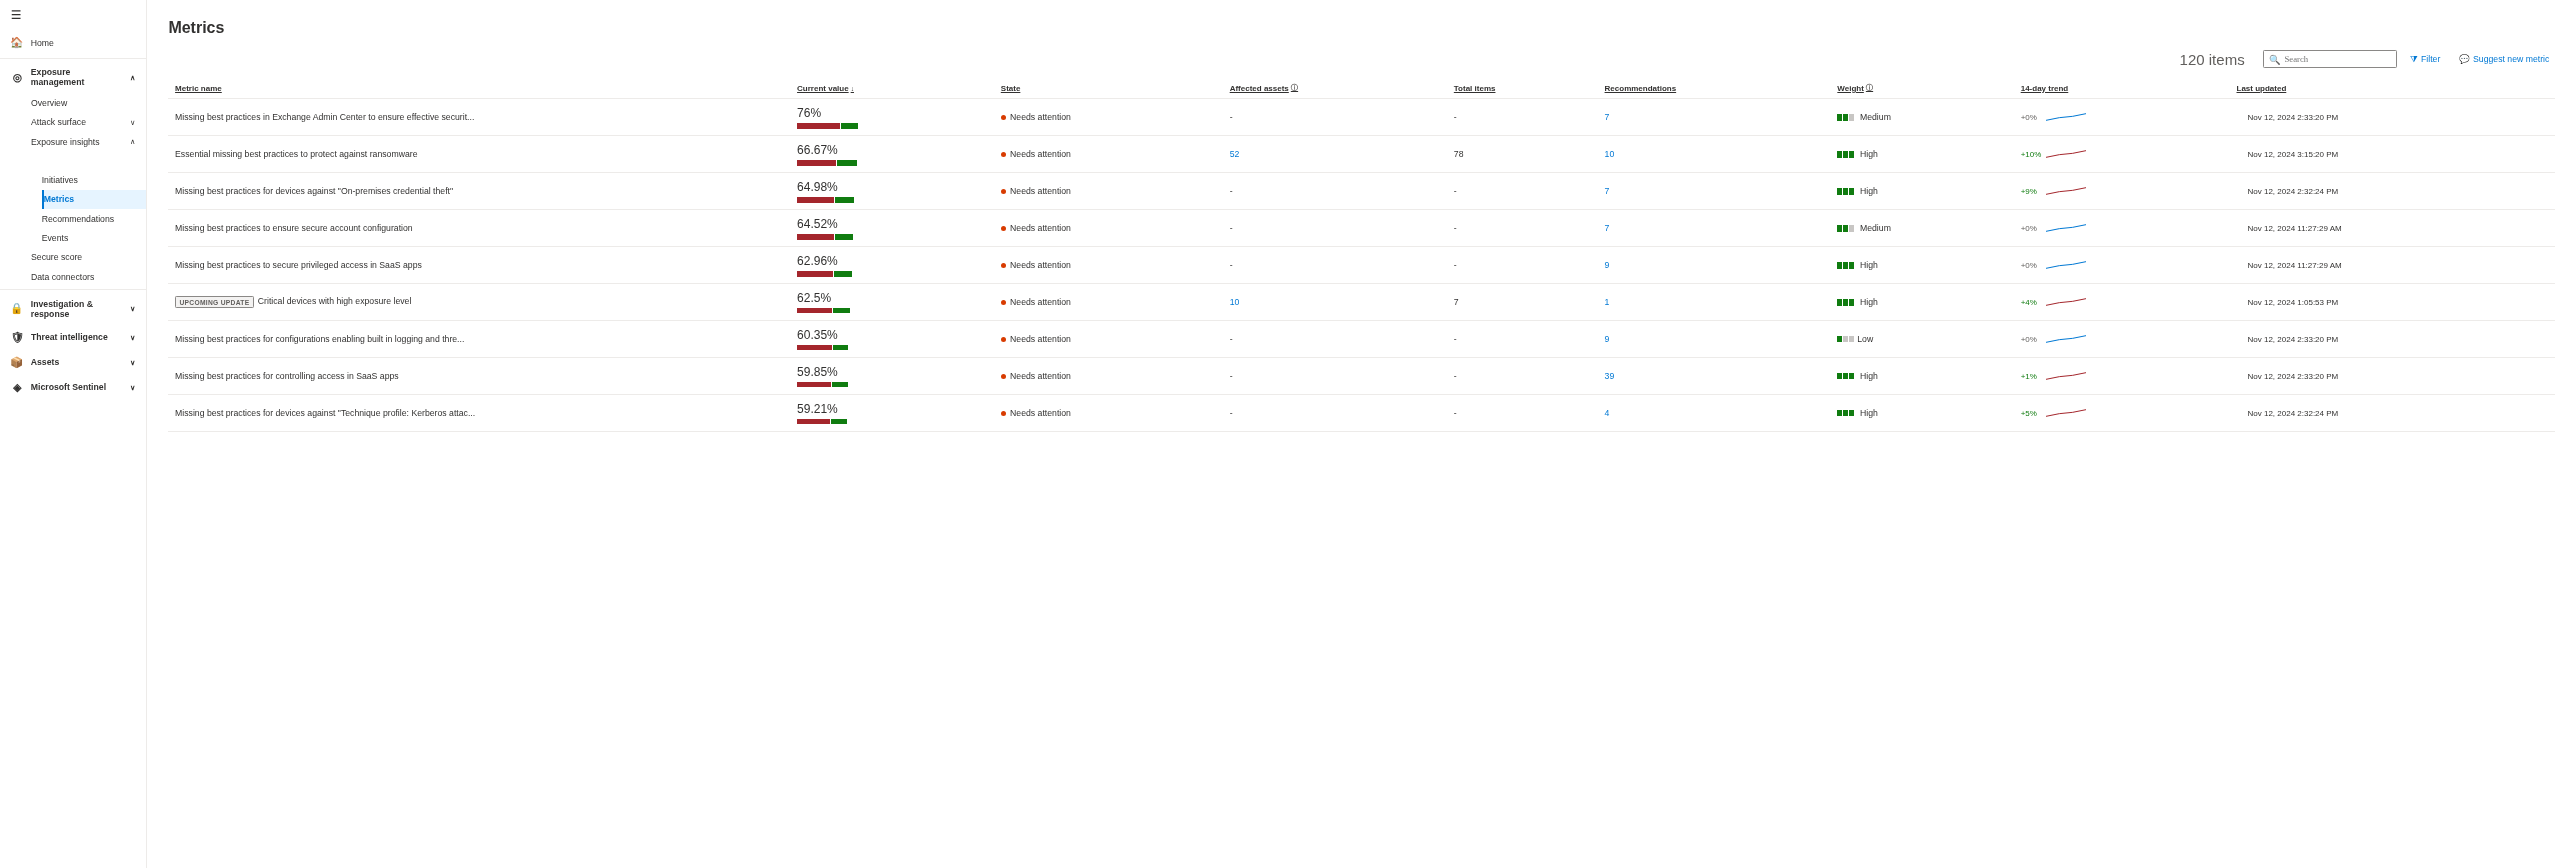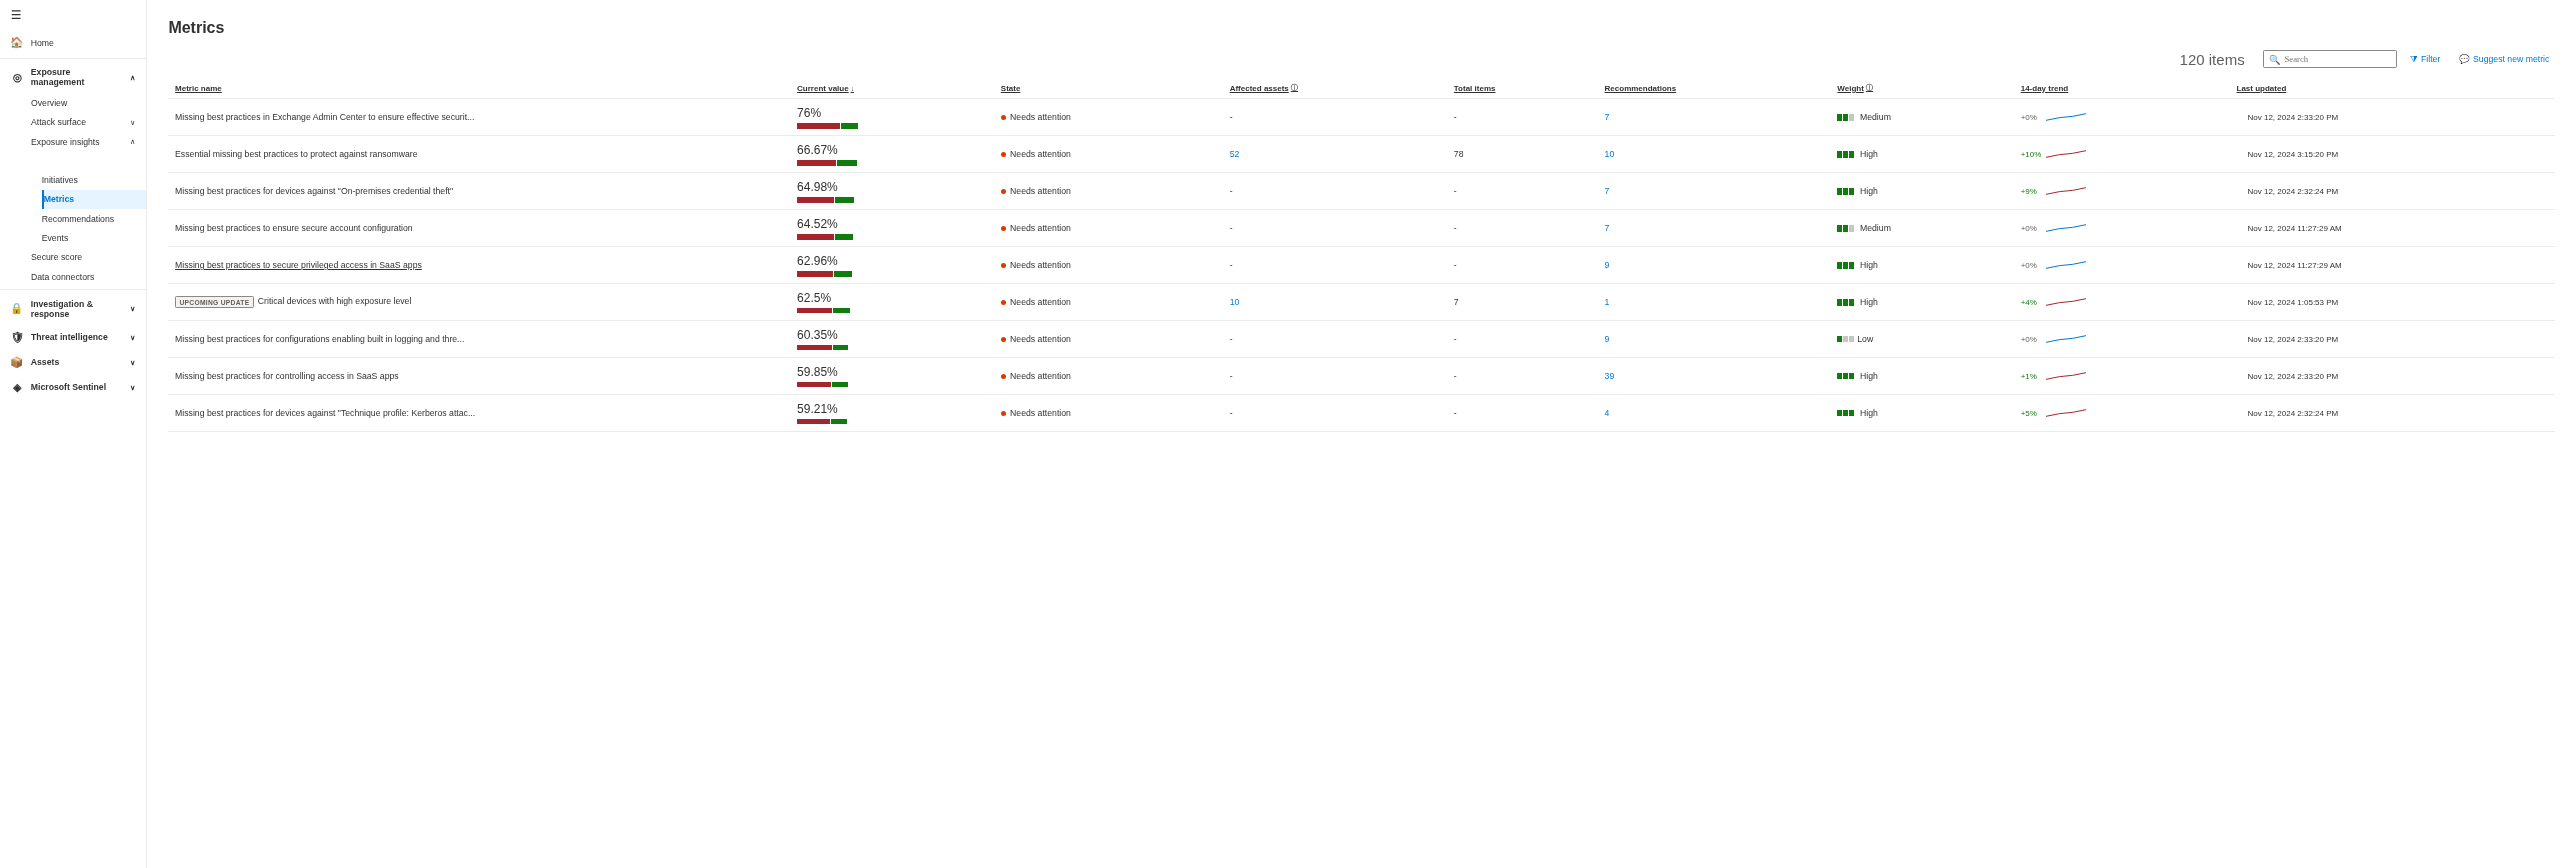--- a/index.html
+++ b/index.html
@@ -452,21 +452,21 @@
             <div class="trend-cell">
     <span class="trend-value" style="color:#605e5c;">+0%</span>
     <div class="trend-line-wrap"><svg width="40" height="12" viewBox="0 0 60 18">
     <polyline points="0,14 20,10 40,8 60,4" fill="none" stroke="#0078d4" stroke-width="1.5"></polyline>
   </svg></div>
   </div>
           </td>
           <td><span class="last-updated">Nov 12, 2024 11:27:29 AM</span></td>
         </tr>
         <tr>
-          <td style="max-width: 227px; text-decoration: underline;"><span>Missing best practices to secure privileged access in SaaS apps</span></td>
+          <td style="max-width: 227px;"><span>Missing best practices to secure privileged access in SaaS apps</span></td>
           <td>
     <div class="progress-bar-wrap">
       <span class="progress-value">62.96%</span>
       <div class="progress-bars">
         <div class="bar-red" style="width:36px;"></div>
         <div class="bar-green" style="width:17.4px;"></div>
       </div>
     </div>
           </td>
           <td><span class="status-dot dot-orange"></span><span>Needs attention</span></td>

